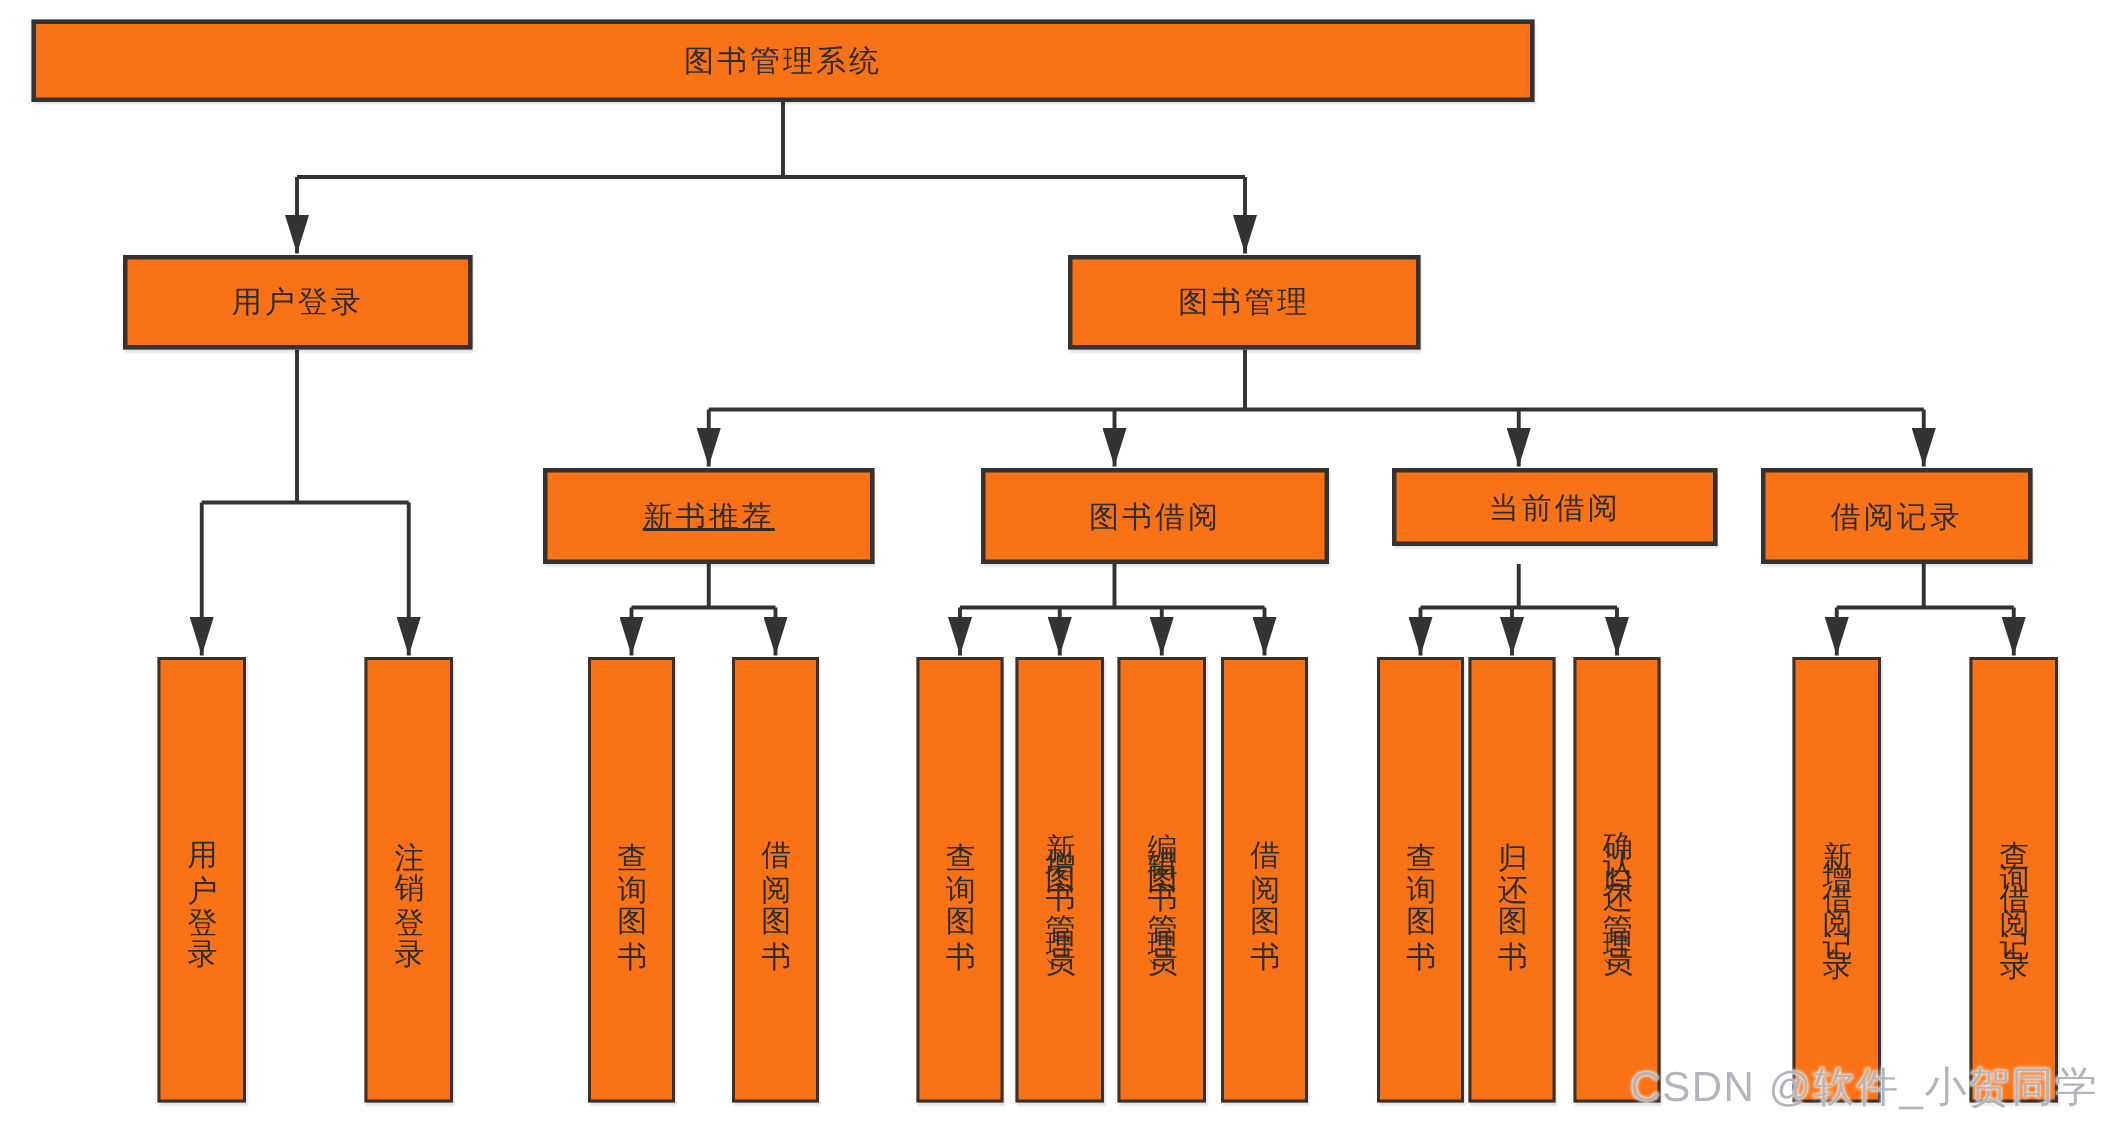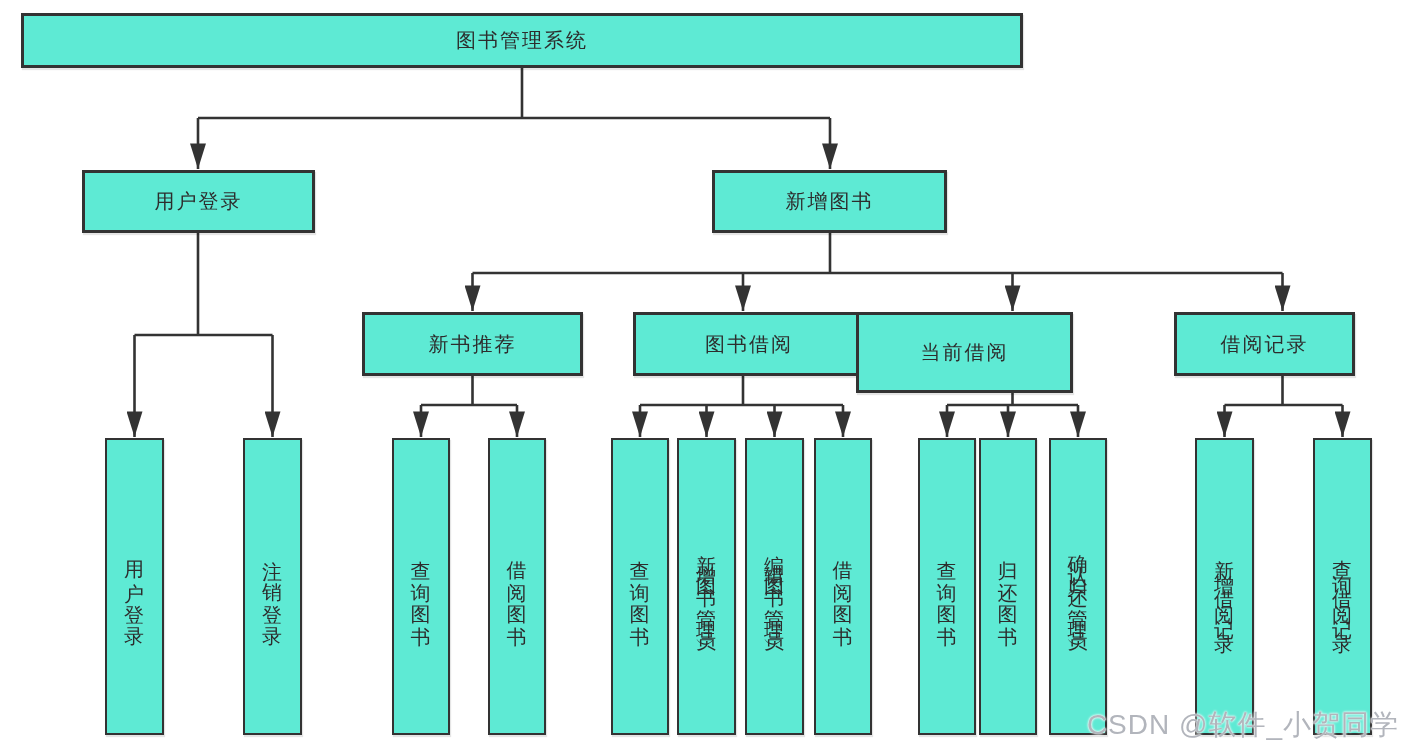--- a/index.html
+++ b/index.html
@@ -9,32 +9,32 @@
     --text:#2d2d2d;
     --watermark:#b2b5bc;
   }
   html,body{margin:0;padding:0;background:var(--background);}
   body{font-family:"Liberation Sans", sans-serif;}
   .stage{position:relative;width:1405px;height:747px;background:var(--background);overflow:hidden;}
   .wires{position:absolute;left:0;top:0;width:1405px;height:747px;}
   .wires path,.wires line{stroke:var(--line);stroke-width:2.6;fill:none;}
   .wires marker path{fill:var(--line);stroke:none;}
   .node{
-    position:absolute;box-sizing:border-box;background:#5eead4;
+    position:absolute;box-sizing:border-box;background:#f97316;
     border:2px solid var(--border);
     box-shadow:1px 2px 1px rgba(0,0,0,0.10);
     display:flex;align-items:center;justify-content:center;
     color:var(--text);font-size:20px;letter-spacing:2px;
   }
   .root{left:21px;top:13px;width:1002px;height:55px;border-width:3px;}
   .l2a{left:82px;top:170px;width:233px;height:63px;border-width:3px;}
   .l2b{left:712px;top:170px;width:235px;height:63px;border-width:3px;}
-  .l3a{left:362px;top:312px;width:221px;height:64px;border-width:3px;}
-  .l3b{left:633px;top:312px;width:232px;height:64px;border-width:3px;}
-  .l3c{left:856px;top:312px;width:217px;height:81px;border-width:3px;}
+  .l3a{left:362px;top:312px;width:221px;height:64px;border-width:3px;text-decoration:underline;}
+  .l3b{left:654px;top:312px;width:232px;height:64px;border-width:3px;}
+  .l3c{left:928px;top:312px;width:217px;height:52px;border-width:3px;}
   .l3d{left:1174px;top:312px;width:181px;height:64px;border-width:3px;}
   .leaf{
     top:438px;height:297px;border-width:2.5px;
     writing-mode:vertical-rl;text-orientation:mixed;
     font-size:20px;letter-spacing:12px;line-height:1;
     padding-top:4px;
   }
   .leaf.short{letter-spacing:22px;}
   .leaf.mid{letter-spacing:15px;}
   .leaf.long{letter-spacing:11px;}
@@ -97,21 +97,21 @@
       <line x1="1008" y1="405" x2="1008" y2="437" marker-end="url(#ah)"></line>
       <line x1="1078" y1="405" x2="1078" y2="437" marker-end="url(#ah)"></line>
       <line x1="1224.5" y1="405" x2="1224.5" y2="437" marker-end="url(#ah)"></line>
       <line x1="1342.5" y1="405" x2="1342.5" y2="437" marker-end="url(#ah)"></line>
     </g>
   </svg>
 
   <div class="node root">图书管理系统</div>
 
   <div class="node l2a">用户登录</div>
-  <div class="node l2b">新增图书</div>
+  <div class="node l2b">图书管理</div>
 
   <div class="node l3a">新书推荐</div>
   <div class="node l3b">图书借阅</div>
   <div class="node l3c">当前借阅</div>
   <div class="node l3d">借阅记录</div>
 
   <div class="node leaf short f1">用户登录</div>
   <div class="node leaf short f2">注销登录</div>
   <div class="node leaf short f3">查询图书</div>
   <div class="node leaf short f4">借阅图书</div>

